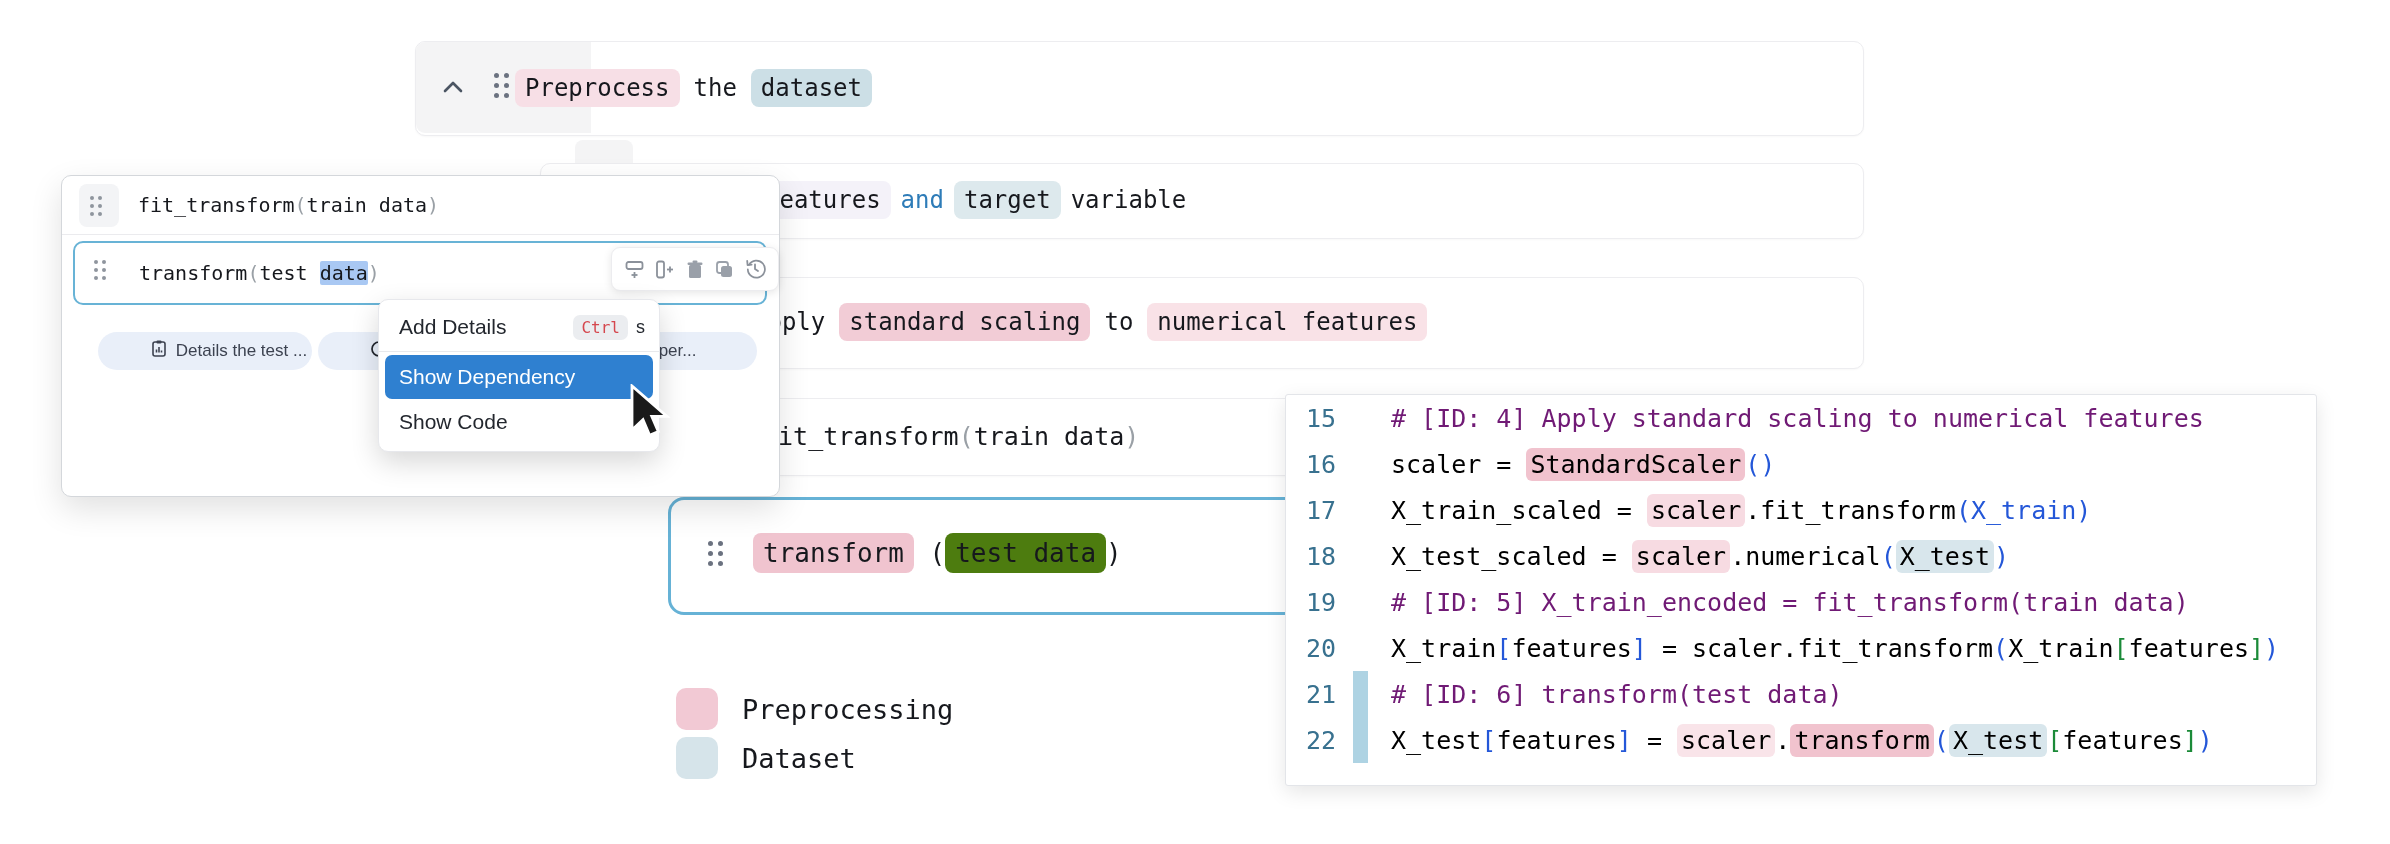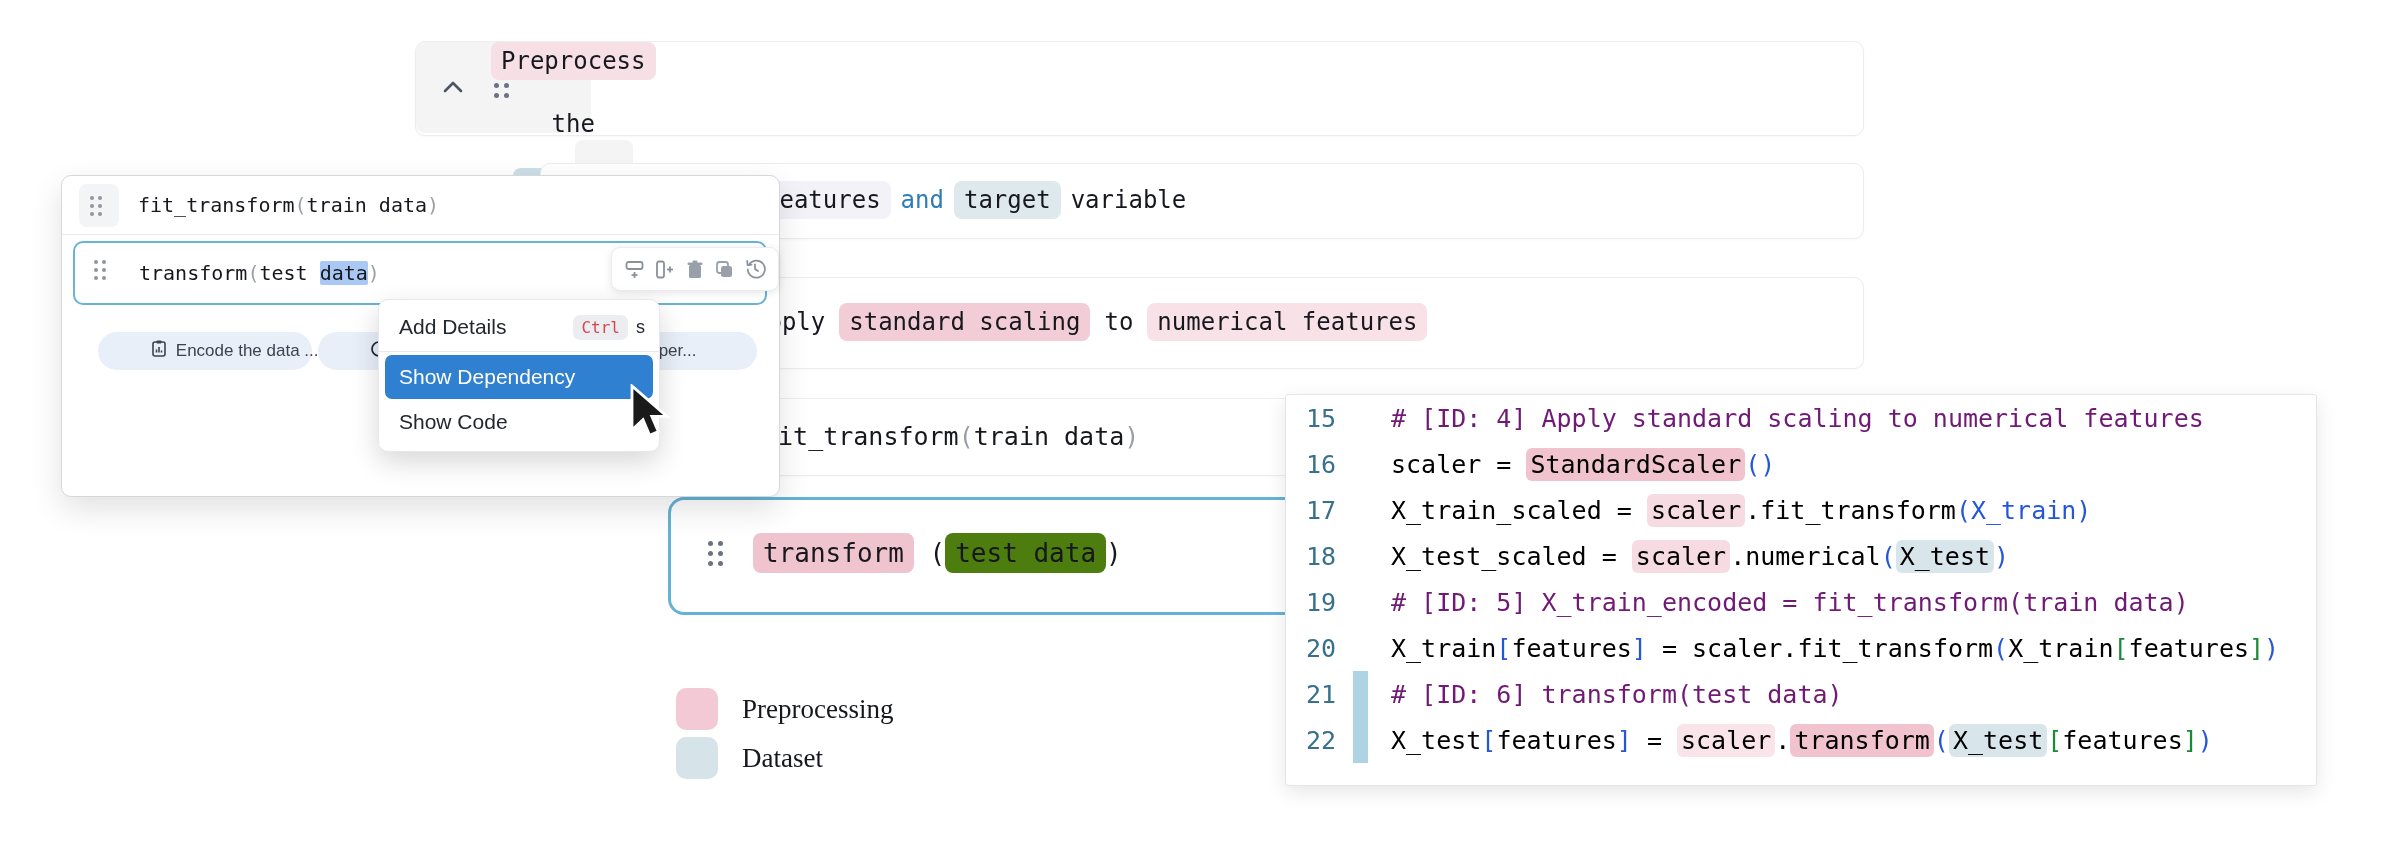--- a/index.html
+++ b/index.html
@@ -27,21 +27,21 @@
   .dots{display:grid;grid-template-columns:repeat(2,5px);grid-gap:5px;}
   .dots i{width:5px;height:5px;border-radius:50%;background:#6b7280;display:block;}
   .dots.small{grid-template-columns:repeat(2,4px);grid-gap:4px;}
   .dots.small i{width:4px;height:4px;background:#8f959e;}
 
   
   #node-transform-test{position:absolute;left:668px;top:497px;width:1207px;height:112px;
       background:#ffffff;border:3px solid #66b2d6;border-radius:16px;z-index:2;}
 
   
-  .legend-row{position:absolute;display:flex;align-items:center;gap:24px;font-family:Liberation Serif, serif;}
+  .legend-row{position:absolute;display:flex;align-items:center;gap:24px;}
   .swatch{width:42px;height:42px;border-radius:10px;}
   .legend-label{font-size:27px;color:#16181d;}
 
   
   #code-panel{position:absolute;left:1285px;top:394px;width:1032px;height:392px;
       background:#ffffff;border:1px solid #e3e5e9;border-radius:3px;
       box-shadow:0 6px 20px rgba(0,0,0,0.10);z-index:3;padding-top:0;box-sizing:border-box;}
   .code-line{display:flex;align-items:center;height:46px;font-size:25px;white-space:pre;}
   .code-line .ln{width:50px;text-align:right;color:#38718f;flex:0 0 50px;}
   .code-line .gmark{width:15px;height:46px;margin-left:17px;margin-right:23px;flex:0 0 15px;}
@@ -110,21 +110,21 @@
       </span>
       <span class="dots abs" style="left:78px;top:31px;">
         <i></i>
           <i></i>
           <i></i>
           <i></i>
           <i></i>
           <i></i>
       </span>
     </div>
-    <div class="rowtext" style="left:75px;top:0;height:91px;font-size:24px;gap:30px;flex-direction:column;">
+    <div class="rowtext" style="left:99px;top:0;height:91px;font-size:24px;gap:14px;">
       <span class="chip chip-pink-soft">Preprocess</span>
       <span>the</span>
       <span class="chip chip-blue-soft">dataset</span>
     </div>
   </div>
 
   <div class="handlebox" style="left:575px;top:140px;width:58px;height:46px;border-radius:8px;"></div>
 
   <div class="card" style="left:540px;top:163px;width:1322px;height:74px;">
     <div class="rowtext" style="left:214px;top:0;height:72px;font-size:24px;gap:10px;">
@@ -218,21 +218,21 @@
     <div class="pchip" style="left:36px;width:214px;">
       <span>
         <svg width="18" height="19" viewBox="0 0 18 19">
             <rect x="3" y="3" width="12" height="14" rx="2" fill="none" stroke="#3c4250" stroke-width="1.6"></rect>
             <rect x="6.5" y="1.5" width="5" height="3" rx="1" fill="#3c4250"></rect>
             <line x1="6.5" y1="13.5" x2="6.5" y2="10.5" stroke="#3c4250" stroke-width="1.6"></line>
             <line x1="9" y1="13.5" x2="9" y2="8" stroke="#3c4250" stroke-width="1.6"></line>
             <line x1="11.5" y1="13.5" x2="11.5" y2="11.5" stroke="#3c4250" stroke-width="1.6"></line>
           </svg>
       </span>
-      <span>Encode the data ...</span>
+      <span>Details the test ...</span>
     </div>
     <div class="pchip" style="left:256px;width:140px;">
       <span>
         <svg width="18" height="18" viewBox="0 0 18 18">
             <circle cx="9" cy="9" r="7" fill="none" stroke="#23272e" stroke-width="1.7"></circle>
             <line x1="9" y1="2" x2="9" y2="16" stroke="#23272e" stroke-width="1.7"></line>
             <line x1="12" y1="6" x2="13.5" y2="6" stroke="#23272e" stroke-width="1.4"></line>
             <line x1="12" y1="9" x2="14.5" y2="9" stroke="#23272e" stroke-width="1.4"></line>
           </svg>
       </span>

